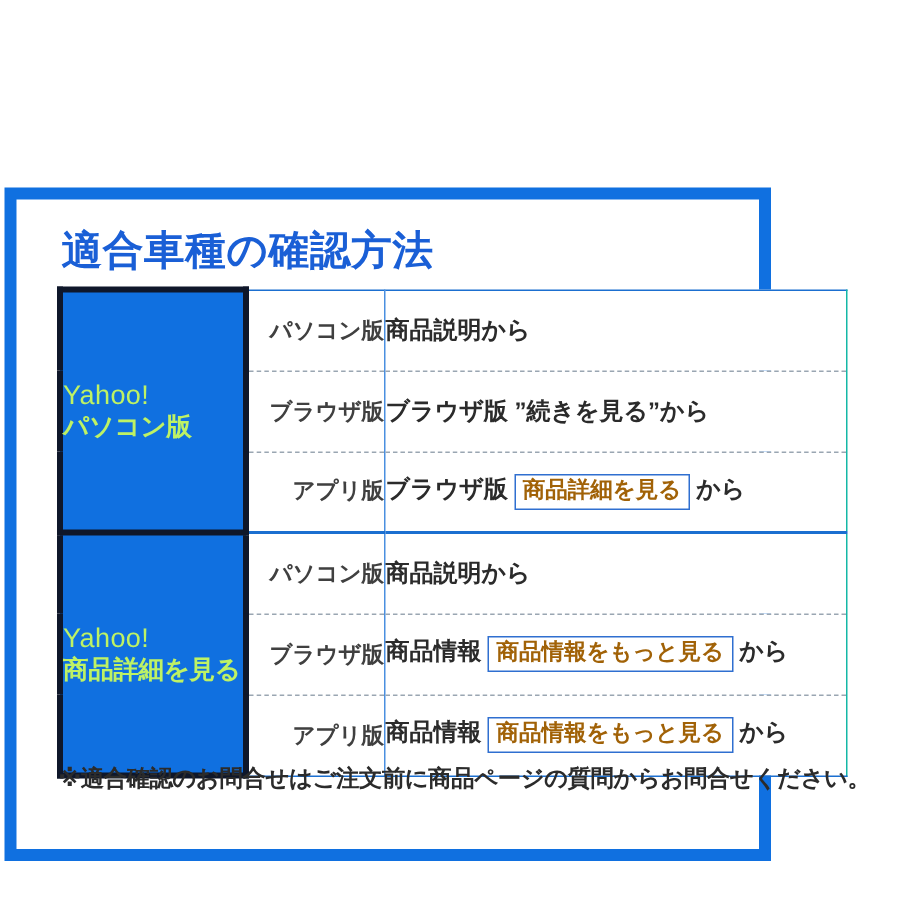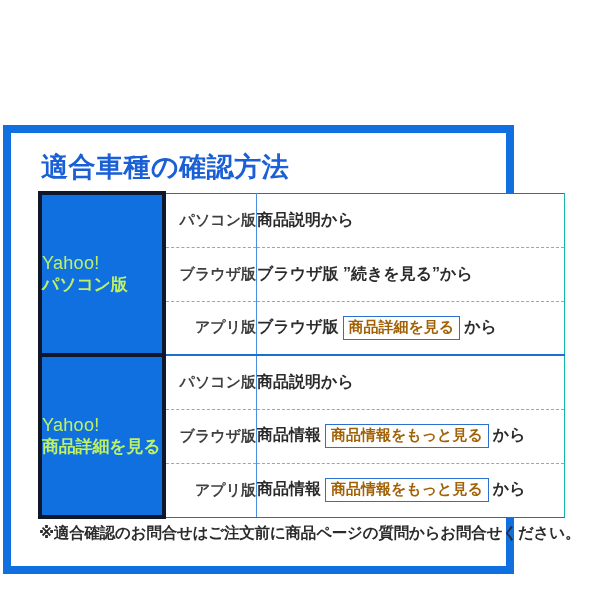--- a/index.html
+++ b/index.html
@@ -146,21 +146,21 @@
     font-weight: bold;
     color: #a16207;
     line-height: 1.25;
     background: #ffffff;
     vertical-align: baseline;
   }
 
   .note {
     position: absolute;
     left: 28px;
-    top: 390px;
+    top: 376px;
     font-size: 15.5px;
     font-weight: bold;
     color: #2b2b2b;
     white-space: nowrap;
     letter-spacing: -0.2px;
   }
 </style>
 </head>
 <body>
 

